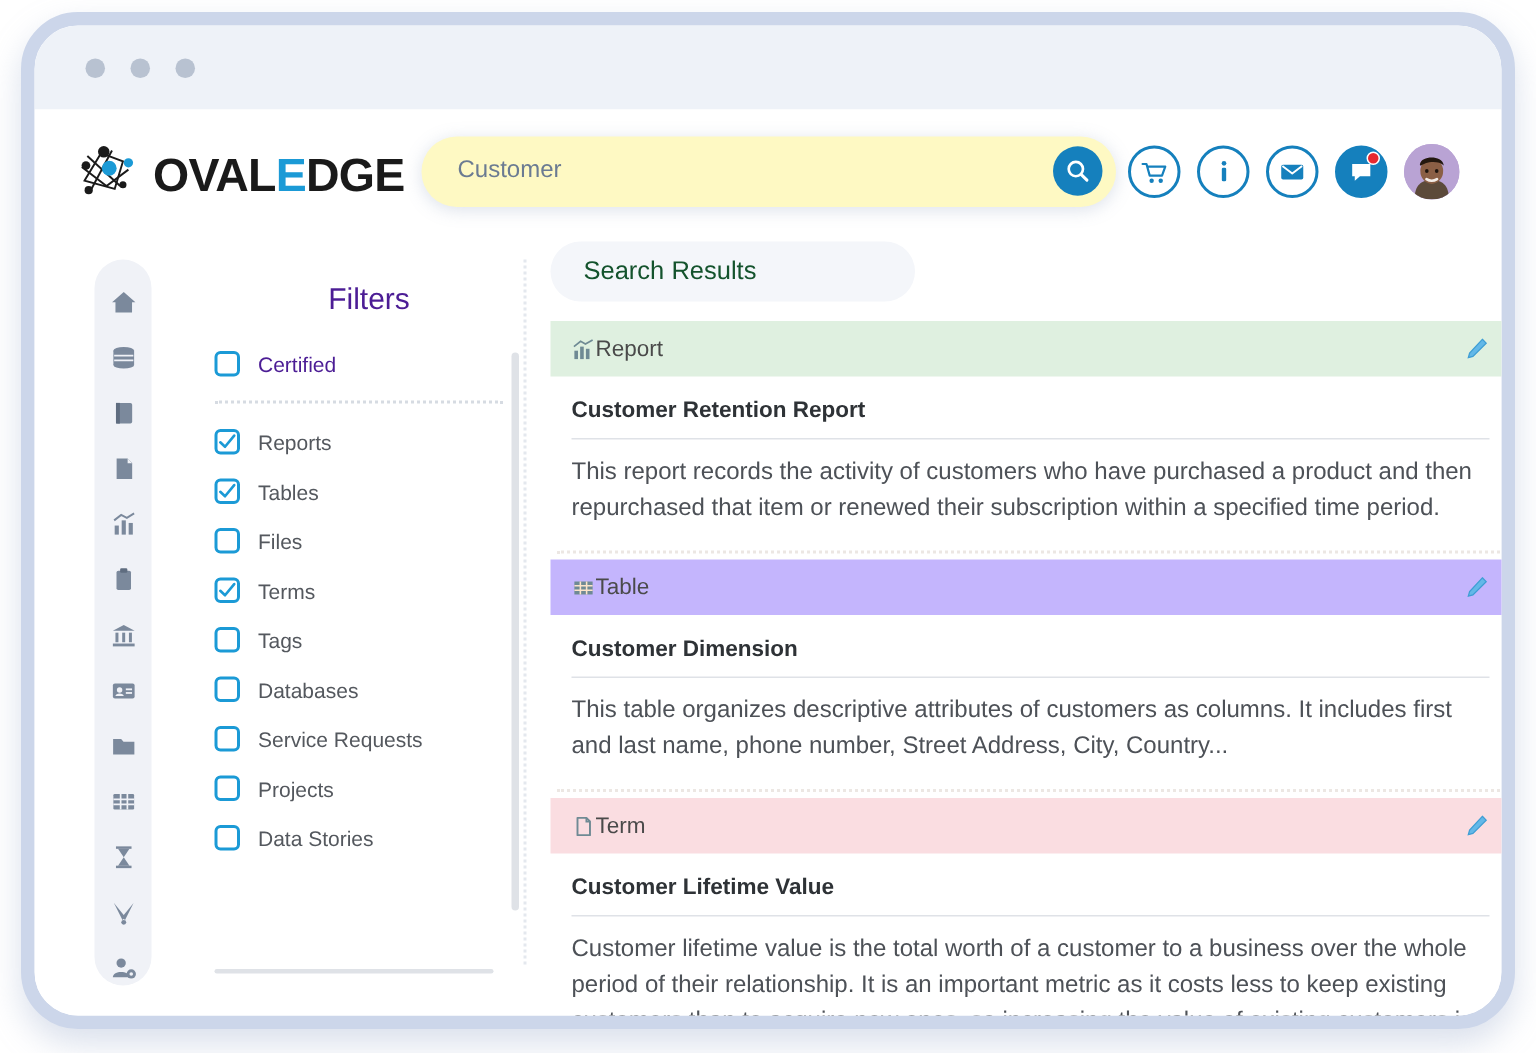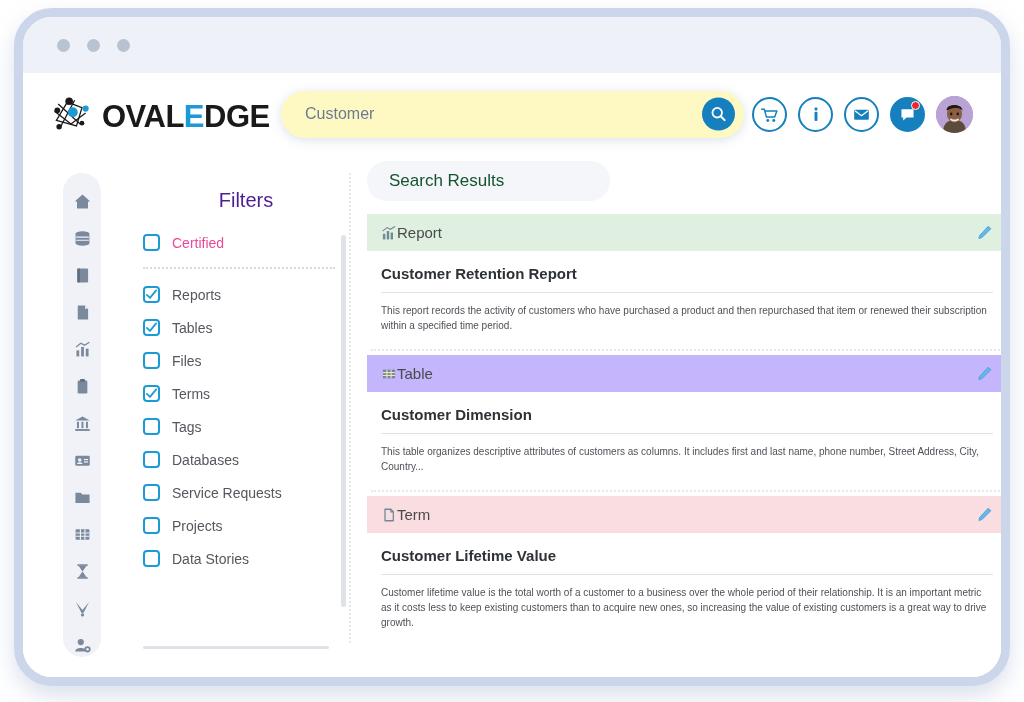--- a/index.html
+++ b/index.html
@@ -211,21 +211,21 @@
     display: flex;
     align-items: center;
     justify-content: center;
     background: #ffffff;
   }
   .filter-label {
     font-size: 14px;
     color: #54585e;
     white-space: nowrap;
   }
-  .filter-label.certified { color: #ec4899; }
+  .filter-label.certified { color: #4c1d95; }
   .dotted-div {
     border-top: 2px dotted #d6dbe2;
     margin: 8px 14px 9px 0;
   }
   .filters-scrollbar {
     position: absolute;
     right: 3px;
     top: 62px;
     width: 5px;
     height: 372px;
@@ -295,21 +295,21 @@
     color: #2e3236;
     padding: 14px 14px 10px 14px;
     cursor: pointer;
   }
   .card-rule {
     height: 1px;
     background: #dfe2e7;
     margin: 0 14px;
   }
   .card-desc {
-    font-size: 10px;
+    font-size: 16px;
     line-height: 1.5;
     color: #4d5157;
     padding: 10px 14px 12px 14px;
   }
   .card-sep {
     border-top: 2px dotted #ece7e3;
     margin: 4px 4px 0 4px;
   }
 </style>
 </head>

